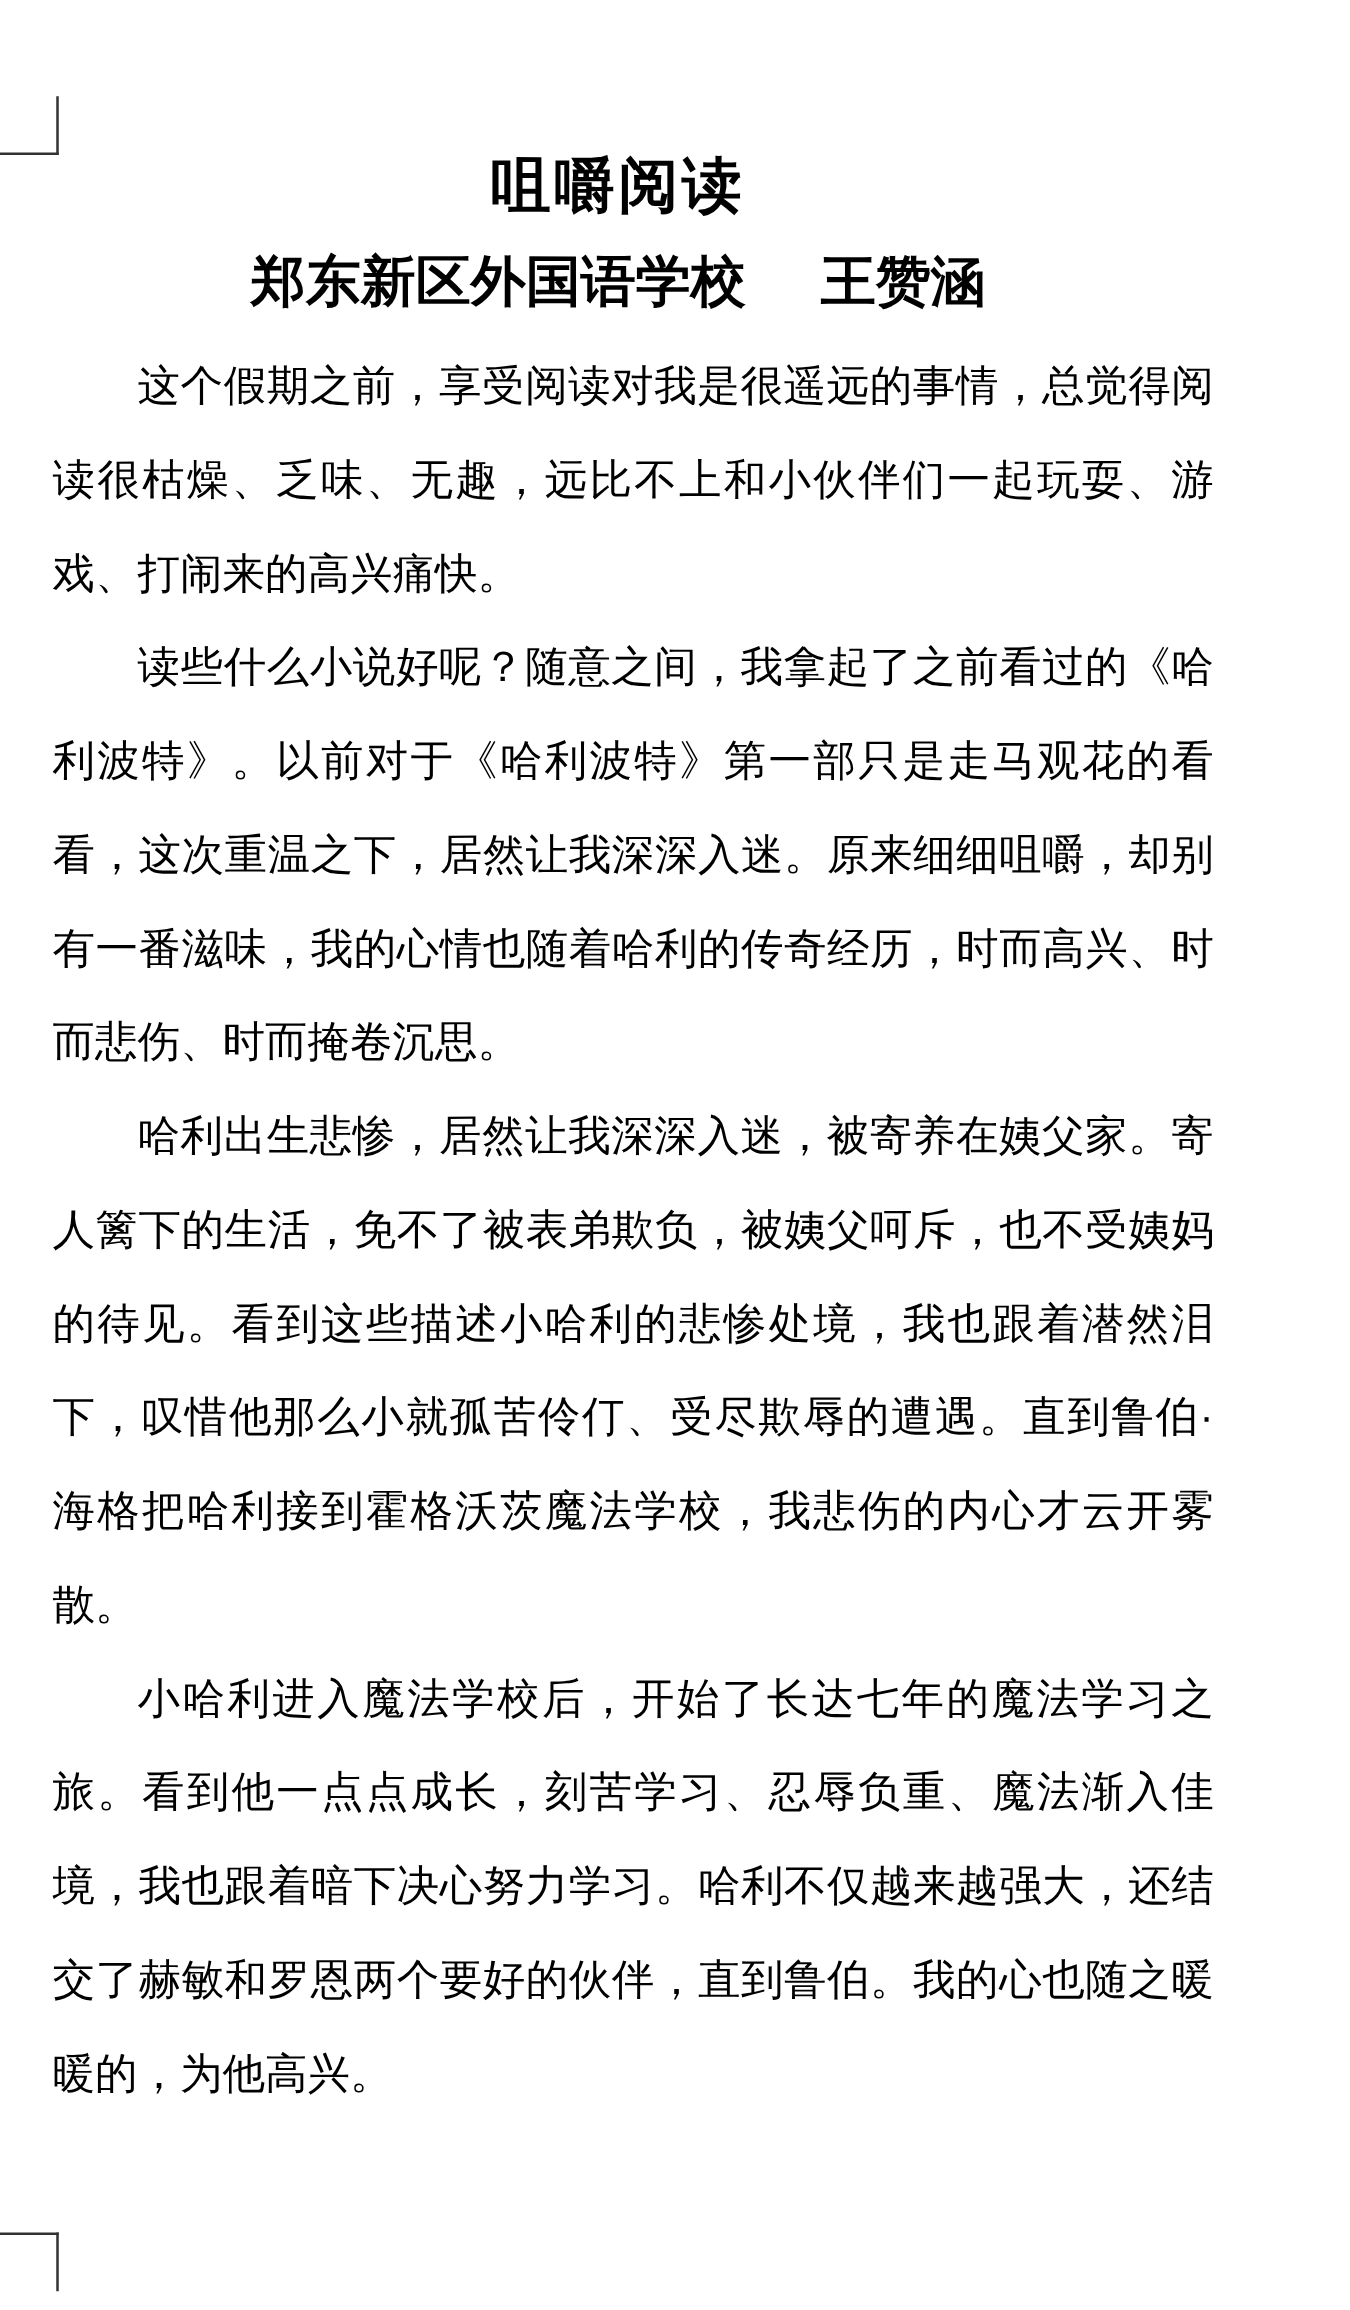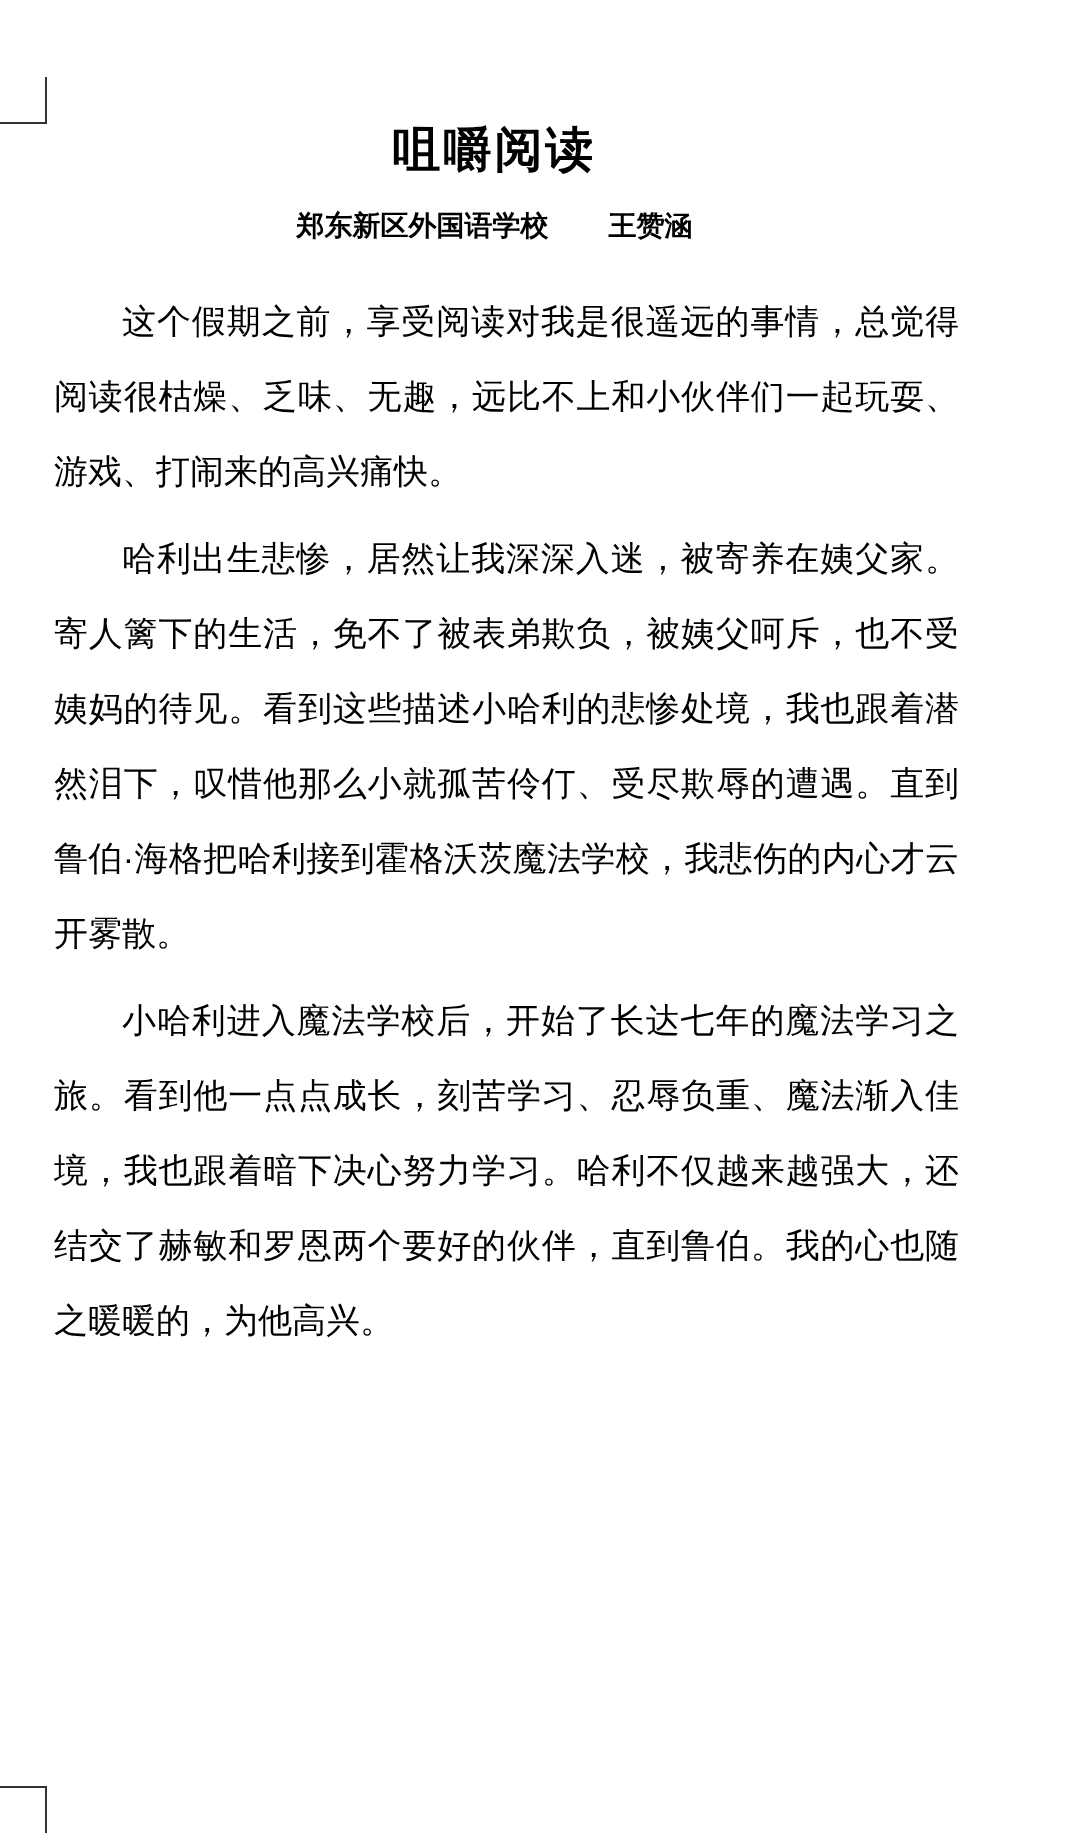--- a/index.html
+++ b/index.html
@@ -33,34 +33,34 @@
     font-weight: 700;
     line-height: 64px;
     text-align: center;
     letter-spacing: 3px;
   }
   .byline {
     display: flex;
     justify-content: center;
     gap: 60px;
     margin-top: 22px;
-    font-size: 28px;
+    font-size: 44px;
     font-weight: 700;
     line-height: 44px;
   }
   .essay-body {
     margin: 24px 18px 0 42px;
     font-size: 34px;
     line-height: 75px;
     text-align: justify;
     height: 1500px;
     overflow: hidden;
   }
   .essay-body p {
-    margin: 12px;
+    margin: 0;
     padding: 0;
     text-indent: 2em;
   }
 </style>
 </head>
 <body>
 
 <div class="page">
 
   <div class="crop tl"></div>
@@ -70,17 +70,18 @@
 
   <h1 class="title">咀嚼阅读</h1>
 
   <div class="byline">
     <span>郑东新区外国语学校</span>
     <span>王赞涵</span>
   </div>
 
   <div class="essay-body">
     <p>这个假期之前，享受阅读对我是很遥远的事情，总觉得阅读很枯燥、乏味、无趣，远比不上和小伙伴们一起玩耍、游戏、打闹来的高兴痛快。</p>
+    <p>读些什么小说好呢？随意之间，我拿起了之前看过的《哈利波特》。以前对于《哈利波特》第一部只是走马观花的看看，这次重温之下，居然让我深深入迷。原来细细咀嚼，却别有一番滋味，我的心情也随着哈利的传奇经历，时而高兴、时而悲伤、时而掩卷沉思。</p>
     <p>哈利出生悲惨，居然让我深深入迷，被寄养在姨父家。寄人篱下的生活，免不了被表弟欺负，被姨父呵斥，也不受姨妈的待见。看到这些描述小哈利的悲惨处境，我也跟着潜然泪下，叹惜他那么小就孤苦伶仃、受尽欺辱的遭遇。直到鲁伯·海格把哈利接到霍格沃茨魔法学校，我悲伤的内心才云开雾散。</p>
     <p>小哈利进入魔法学校后，开始了长达七年的魔法学习之旅。看到他一点点成长，刻苦学习、忍辱负重、魔法渐入佳境，我也跟着暗下决心努力学习。哈利不仅越来越强大，还结交了赫敏和罗恩两个要好的伙伴，直到鲁伯。我的心也随之暖暖的，为他高兴。</p>
   </div>
 
 </div>
 
 </body></html>

